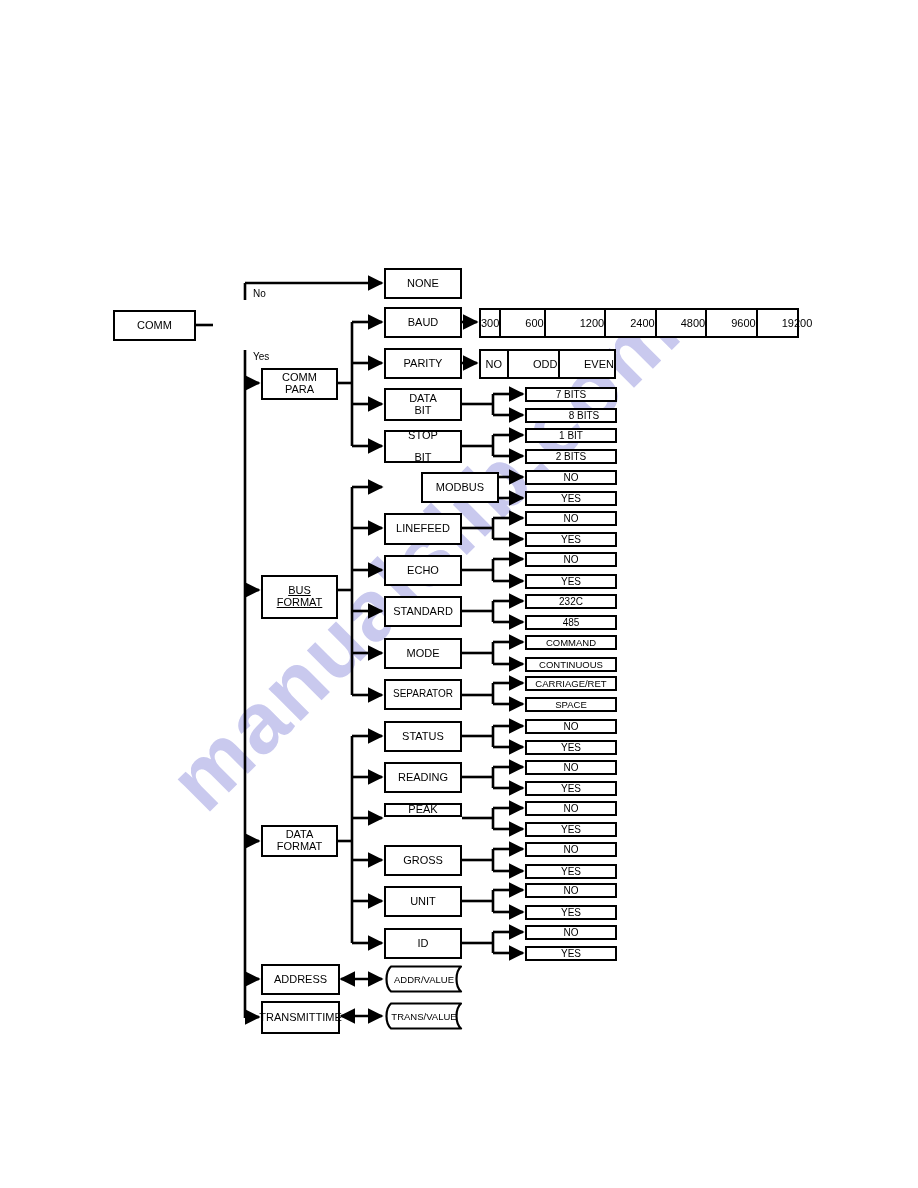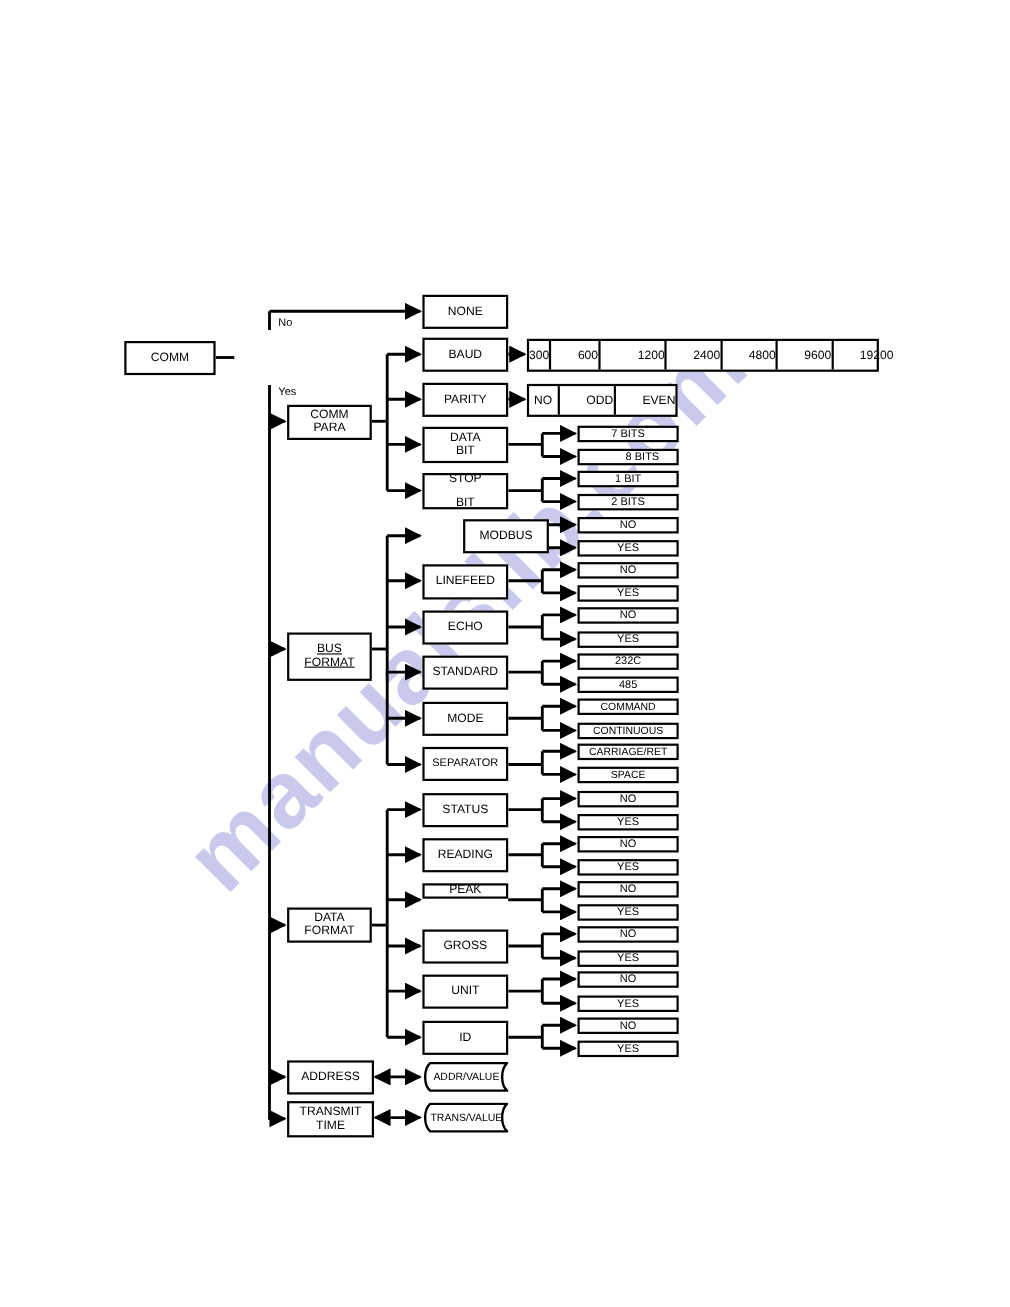--- a/index.html
+++ b/index.html
@@ -445,21 +445,21 @@
   <div class="node l1" style="left:261px; top:964px; width:79px; height:31px;">
     <span>ADDRESS</span>
   </div>
   <div class="doc" style="left:381px; top:965px;">
     <svg width="86" height="28" viewBox="0 0 86 28" xmlns="http://www.w3.org/2000/svg">
       <path d="M 10 1.5 L 80 1.5 C 74 7, 74 21, 80 26.5 L 10 26.5 C 4 21, 4 7, 10 1.5 Z" fill="#ffffff" stroke="#000000" stroke-width="2.2" stroke-linejoin="round"></path>
     </svg>
     <div class="doc-label">ADDR/VALUE</div>
   </div>
 
-  <div class="node l1" style="left:261px; top:1001px; width:79px; height:33px; flex-direction:column;">
+  <div class="node l1" style="left:261px; top:1001px; width:79px; height:33px; flex-direction:row;">
     <span>TRANSMIT</span>
     <span>TIME</span>
   </div>
   <div class="doc" style="left:381px; top:1002px;">
     <svg width="86" height="28" viewBox="0 0 86 28" xmlns="http://www.w3.org/2000/svg">
       <path d="M 10 1.5 L 80 1.5 C 74 7, 74 21, 80 26.5 L 10 26.5 C 4 21, 4 7, 10 1.5 Z" fill="#ffffff" stroke="#000000" stroke-width="2.2" stroke-linejoin="round"></path>
     </svg>
     <div class="doc-label">TRANS/VALUE</div>
   </div>
 

